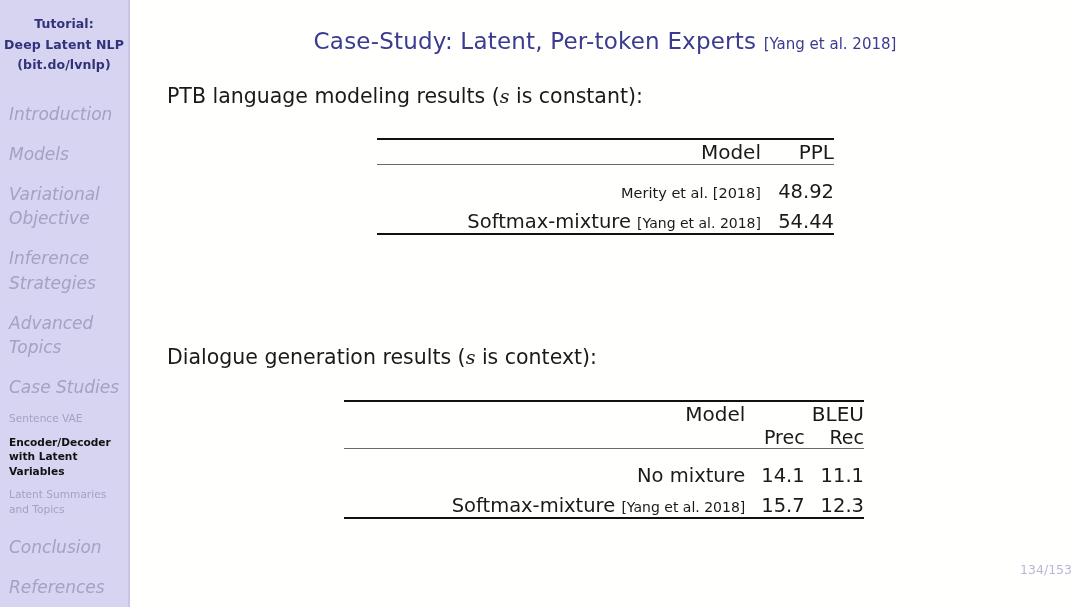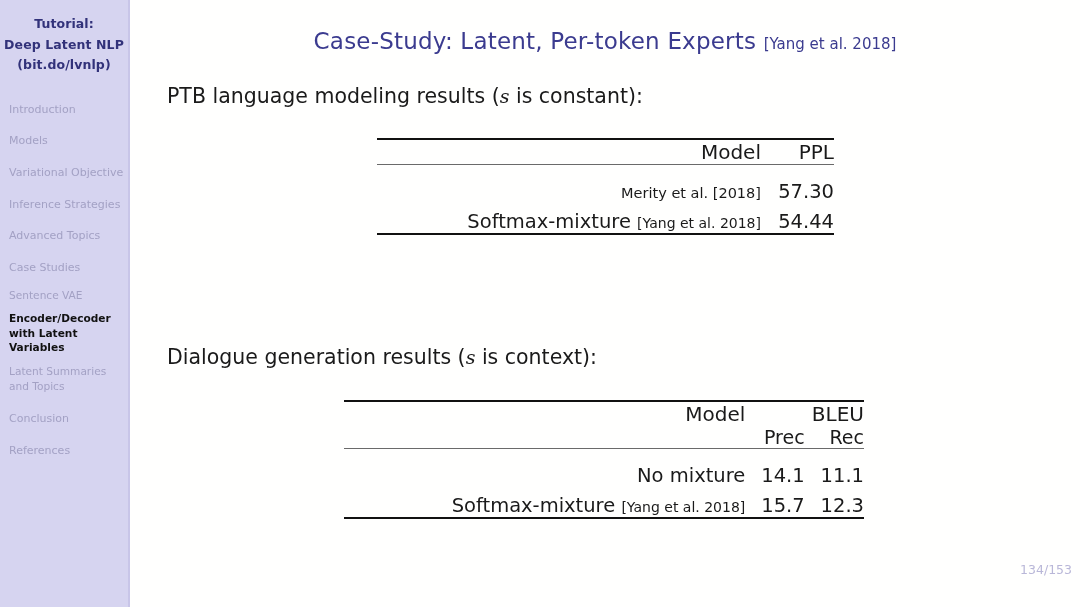--- a/index.html
+++ b/index.html
@@ -45,24 +45,25 @@
     letter-spacing: .1px;
   }
   .sidebar-title div { white-space: nowrap; }
 
   .sidebar-nav {
     margin-top: 26px;
     padding: 0 0 0 9px;
   }
   .nav-section {
     color: #a3a1c4;
-    font-size: 11px;
+    font-size: 17px;
     line-height: 1.42;
     margin-bottom: 16px;
     padding-right: 0;
+    font-style: italic;
   }
   .nav-sub {
     color: #a3a1c4;
     font-size: 10.6px;
     line-height: 1.38;
     margin-bottom: 9px;
     padding-right: 3px;
   }
   .nav-sub.active {
     color: #111111;
@@ -223,21 +224,21 @@
           <tr>
         <td class="cell-head rule-top">Model</td>
         <td class="cell-head-r rule-top">PPL</td>
       </tr>
       <tr class="spacer-row">
         <td class="rule-mid"></td>
         <td class="rule-mid"></td>
       </tr>
       <tr>
         <td class="cell-model small">Merity et al. [2018]</td>
-        <td class="cell-num first-row">57.30</td>
+        <td class="cell-num first-row">48.92</td>
       </tr>
       <tr>
         <td class="cell-model"><span>Softmax-mixture</span>
           <span class="inline-cite">[Yang et al. 2018]</span></td>
         <td class="cell-num">54.44</td>
       </tr>
       <tr class="spacer-row">
         <td class="rule-bottom"></td>
         <td class="rule-bottom"></td>
       </tr>

